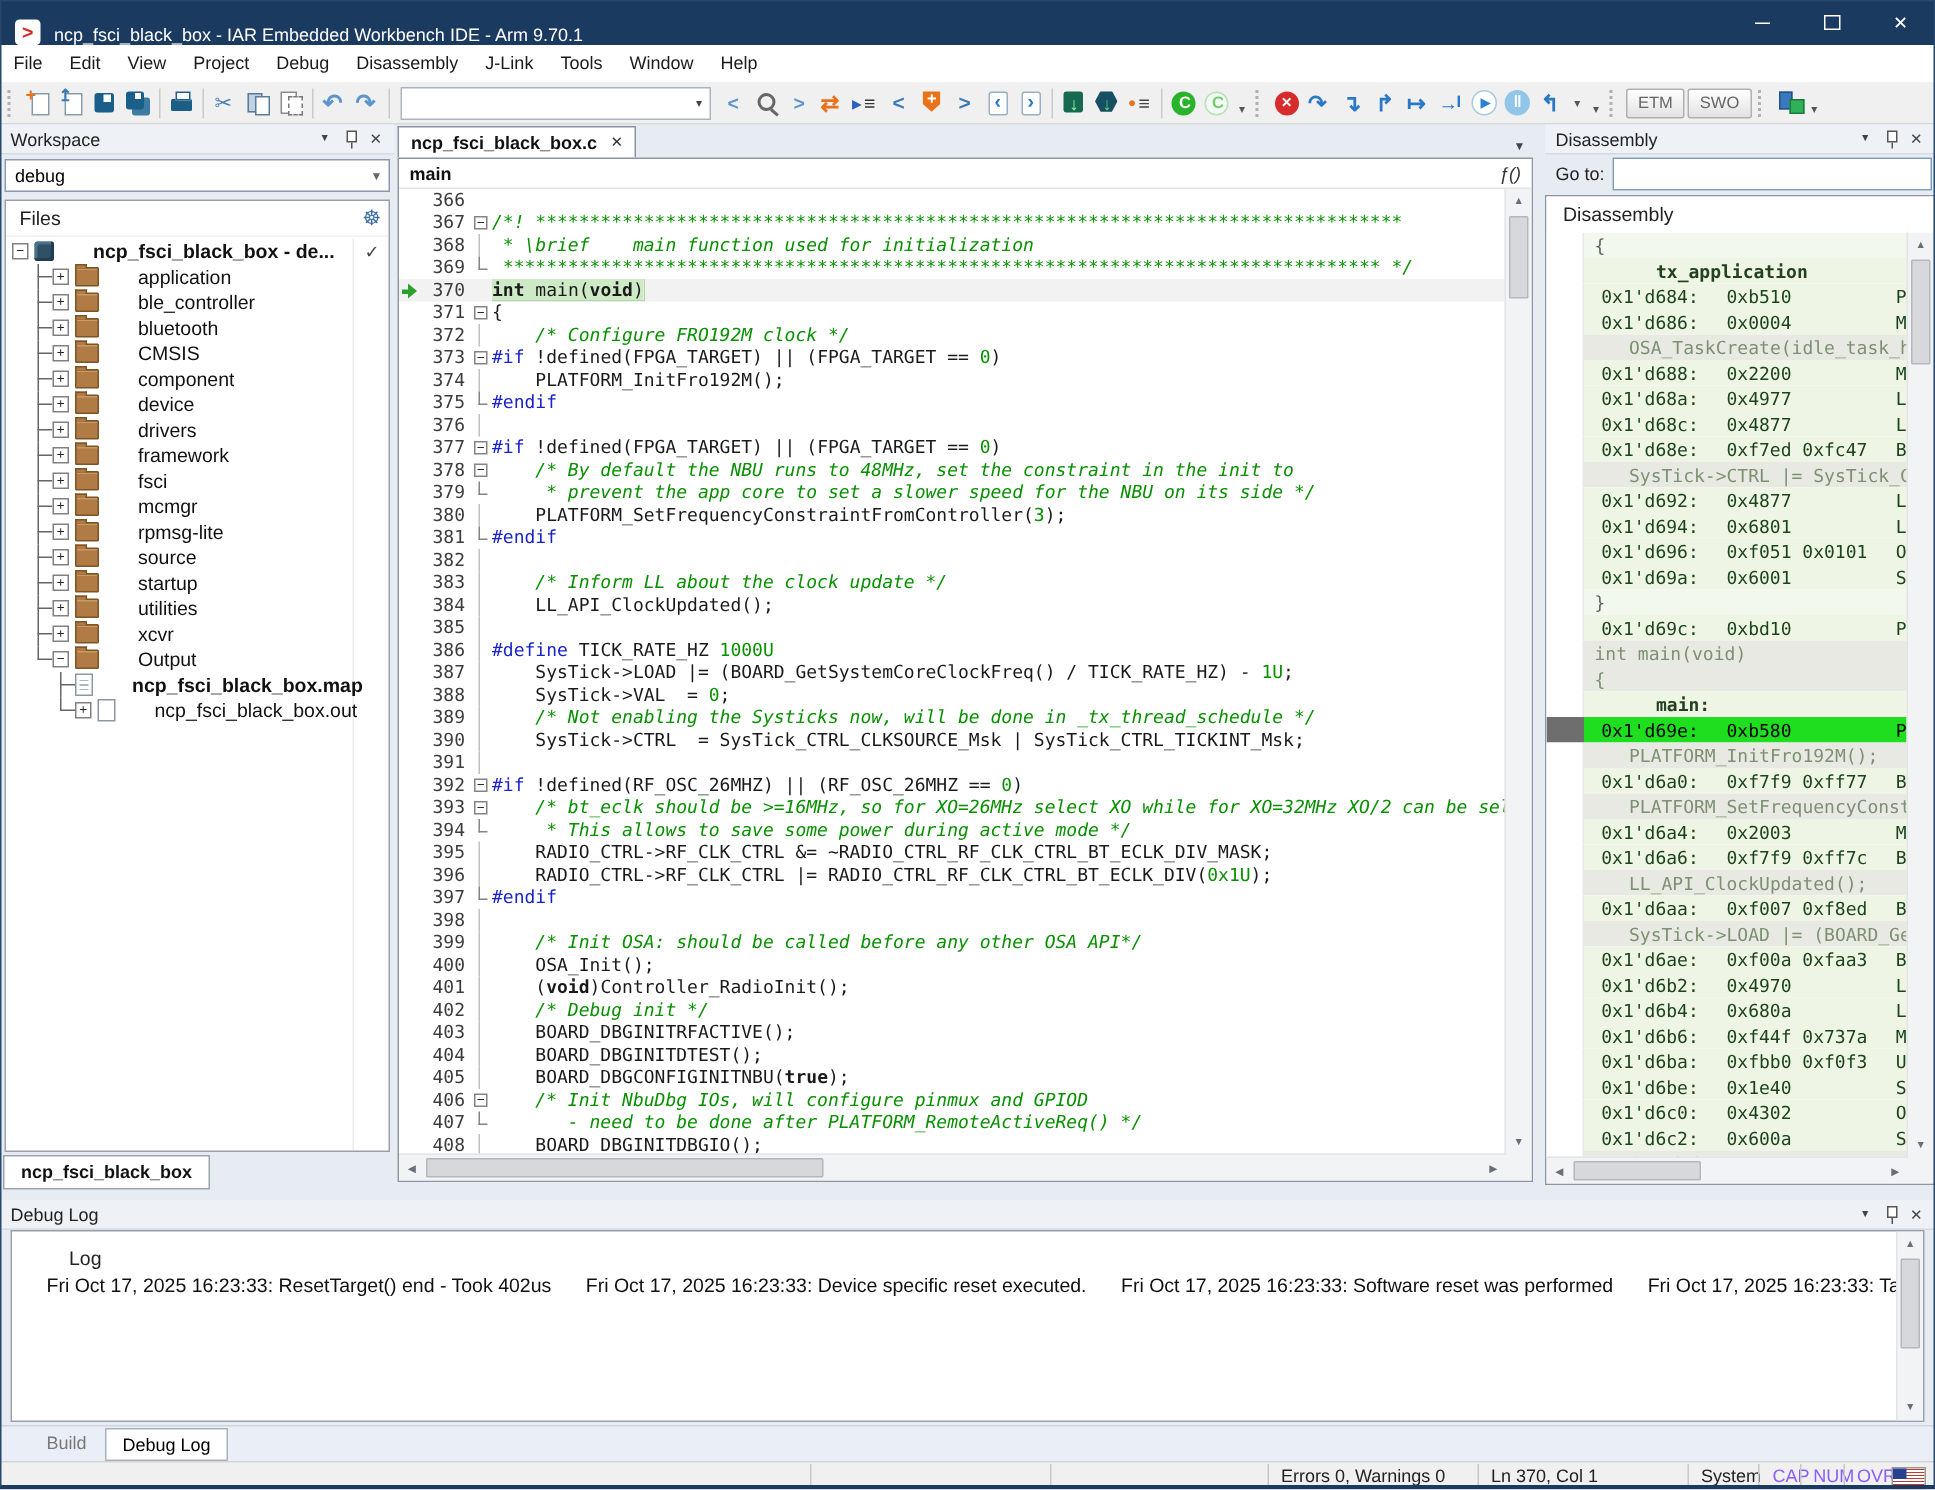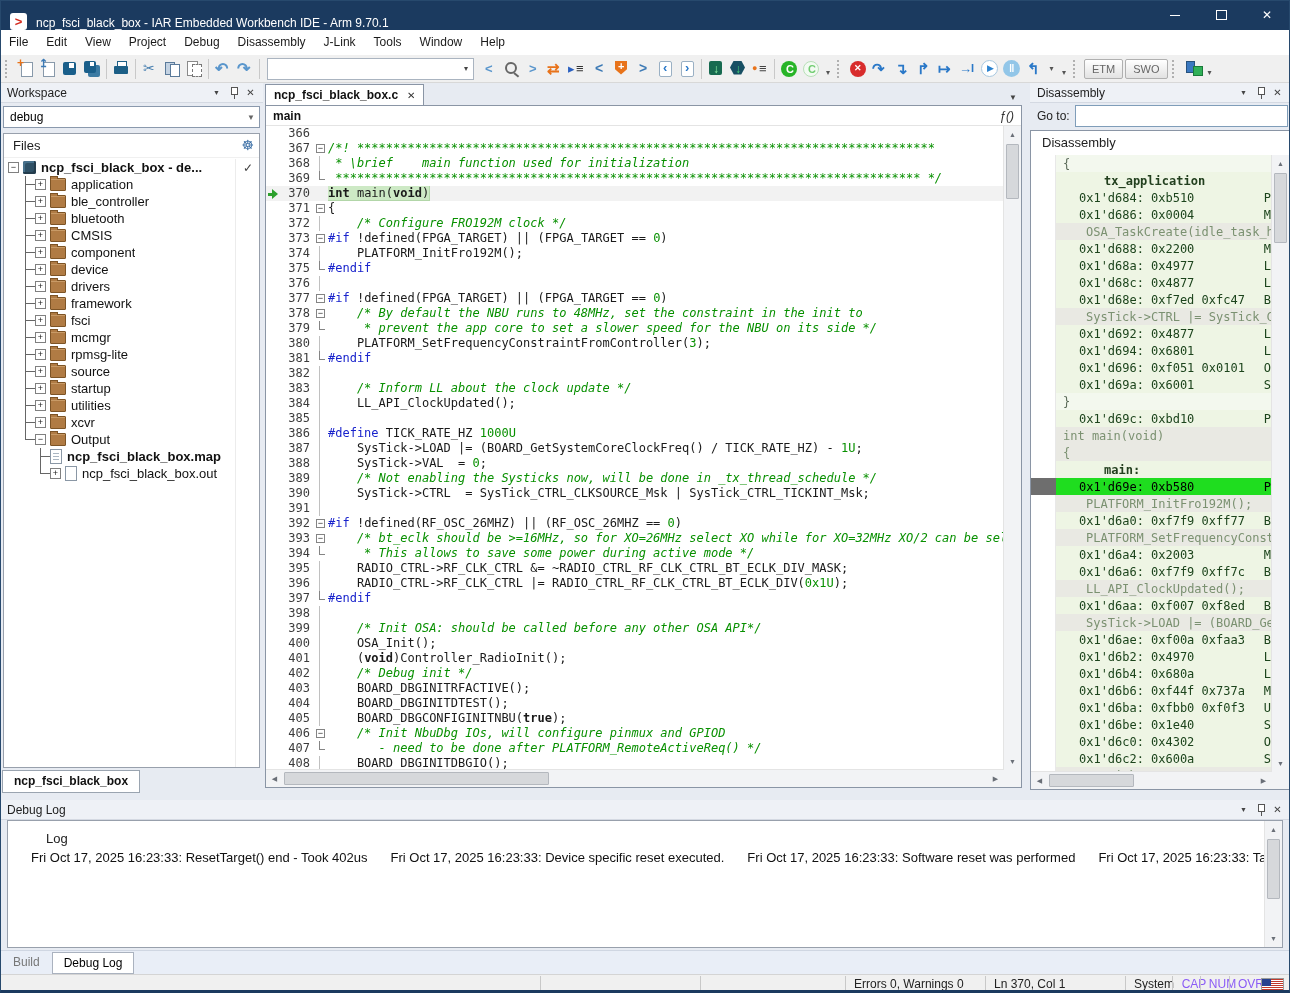--- a/index.html
+++ b/index.html
@@ -104,21 +104,21 @@
   .ws-combo{position:absolute;left:3px;right:3px;top:23px;height:22px;background:#fff;border:1px solid #8a99ad;display:flex;align-items:center;font-size:12px;padding-left:6px;box-sizing:border-box;}
   .ws-combo .cmb-arrow{margin-left:auto;width:16px;color:#666;font-size:8px;text-align:center;}
   .files-box{position:absolute;left:3px;right:3px;top:50px;bottom:25px;background:#fff;border:1px solid #98a0ac;overflow:hidden;}
   .files-hdr{height:23px;line-height:23px;padding-left:9px;font-size:13px;color:#222;position:relative;border-bottom:1px solid #f0f0f0;}
   .gear{position:absolute;right:5px;top:0;color:#3a6ea5;font-size:14px;}
   .gear::before{content:'☸';}
   .tree{position:absolute;top:25px;left:0;right:0;bottom:0;overflow:hidden;}
   .tree::before{content:'';position:absolute;right:23px;top:0;bottom:0;width:1px;background:#ececec;}
   .tree-row{height:17px;display:flex;align-items:center;font-size:13px;color:#111;position:relative;white-space:nowrap;}
   .tree-row.bold .tree-label{font-weight:bold;}
-  .tree-label{overflow:hidden;text-overflow:ellipsis;max-width:190px;}
+  .tree-label{overflow:hidden;text-overflow:ellipsis;max-width:190px;margin-left:21px;}
   .expander{width:9px;height:9px;border:1px solid #808080;background:#fff;display:flex;align-items:center;justify-content:center;font-size:9px;line-height:1;color:#222;flex:none;margin-right:4px;box-sizing:content-box;}
   .conn{width:12px;height:17px;flex:none;background:linear-gradient(#666 0 0) no-repeat 2px 0/1px 100%,linear-gradient(#666 0 0) no-repeat 2px 8px/10px 1px;}
   .conn.end{background:linear-gradient(#666 0 0) no-repeat 2px 0/1px 9px,linear-gradient(#666 0 0) no-repeat 2px 8px/10px 1px;}
   .node-icon{flex:none;margin-right:5px;position:relative;}
   .ni-folder{width:14px;height:11px;background:#b07b44;border:1px solid #7d5426;border-radius:1px;box-shadow:inset 0 1px 0 #c89a66;}
   .ni-folder::before{content:'';position:absolute;top:-3px;left:-1px;width:6px;height:2px;background:#b07b44;border:1px solid #7d5426;border-bottom:none;}
   .ni-project{width:13px;height:13px;background:#2f5166;border-radius:2px;box-shadow:inset -2px -2px 0 #243d4d,inset 2px 2px 0 #47718c;}
   .ni-file-lines,.ni-file{width:10px;height:13px;background:#fff;border:1px solid #8a97a5;}
   .ni-file-lines::after{content:'';position:absolute;left:2px;top:3px;width:6px;height:7px;background:repeating-linear-gradient(#aab6c2 0 1px,transparent 1px 3px);}
   .tree-check{position:absolute;right:6px;color:#444;font-size:12px;}
@@ -176,35 +176,35 @@
   .drow{display:flex;height:17px;}
   .dgut{width:24px;flex:none;background:#fff;border-right:1px solid #e8e8e8;}
   .dbody{flex:1;position:relative;display:flex;align-items:center;font:12px "DejaVu Sans Mono",monospace;white-space:pre;overflow:hidden;}
   .drow.ins .dbody,.drow.lbl .dbody{background:#eef5e4;}
   .drow.src2 .dbody{background:#f3f8ee;}
   .drow.src .dbody{background:#e9e9e3;}
   .dsrc{color:#7b9171;padding-left:7px;}
   .drow.src2 .dsrc{color:#5a6a58;}
   .dsrc.ind{padding-left:30px;}
   .drow.lbl .dsrc{padding-left:48px;font-weight:bold;color:#23401f;}
-  .daddr{width:88px;text-align:right;color:#1c441c;flex:none;}
+  .daddr{width:88px;text-align:center;color:#1c441c;flex:none;}
   .dopc{padding-left:7px;color:#1c441c;flex:1;}
   .dmn{position:absolute;right:1px;color:#1c441c;}
   .drow.cur .dbody{background:#1fdd1f;}
   .drow.cur .daddr,.drow.cur .dopc,.drow.cur .dmn{color:#000;}
   .drow.cur .dgut{background:#6e6e6e;border-right-color:#6e6e6e;}
 
   
   .dl-panel{position:absolute;left:0;top:800px;width:1290px;height:149px;}
   .dl-box{position:absolute;left:7px;right:7px;top:20px;bottom:1px;background:#fff;border:1px solid #98a0ac;overflow:hidden;}
   .dl-colhdr{padding-left:38px;height:19px;line-height:19px;font-size:13px;color:#222;margin-top:8px;}
   .log-line{padding-left:23px;height:17px;line-height:17px;font-size:13px;color:#111;white-space:pre;}
 
   
-  .btabs{position:absolute;left:0;top:950px;width:1290px;height:24px;background:#e9eef7;display:flex;align-items:flex-start;padding:1px 0 0 2px;box-sizing:border-box;border-top:1px solid #cfd6e2;}
+  .btabs{position:absolute;left:0;top:950px;width:1290px;height:24px;background:#e9eef7;display:flex;align-items:flex-start;padding:1px 0 0 20px;box-sizing:border-box;border-top:1px solid #cfd6e2;}
   .btab{height:20px;line-height:20px;padding:0 11px;font-size:12px;color:#777;margin-right:1px;}
   .btab.active{background:#fff;border:1px solid #aab2bf;color:#000;}
   .statusbar{position:absolute;left:0;top:974px;width:1290px;height:19px;background:#f0f0f0;border-top:1px solid #d4d4d4;font-size:12px;color:#222;box-sizing:border-box;}
   .sb-box{position:absolute;top:1px;bottom:1px;border-left:1px solid #c8c8c8;padding-left:8px;display:flex;align-items:center;white-space:nowrap;box-sizing:border-box;}
   .sb-dim{color:#8b5cf6;justify-content:center;padding-left:15px;}
   .flag{position:absolute;left:1261px;top:3px;width:21px;height:13px;background:repeating-linear-gradient(#c0392b 0 1px,#fff 1px 2px);border:1px solid #9a9a9a;}
   .flag::before{content:'';position:absolute;left:0;top:0;width:9px;height:7px;background:#26418f;}
 </style>
 </head>
 <body>

